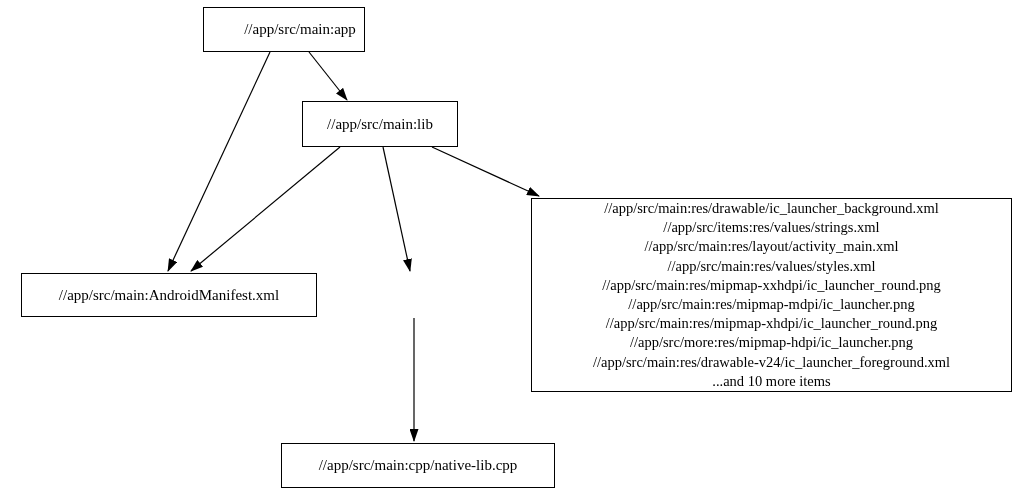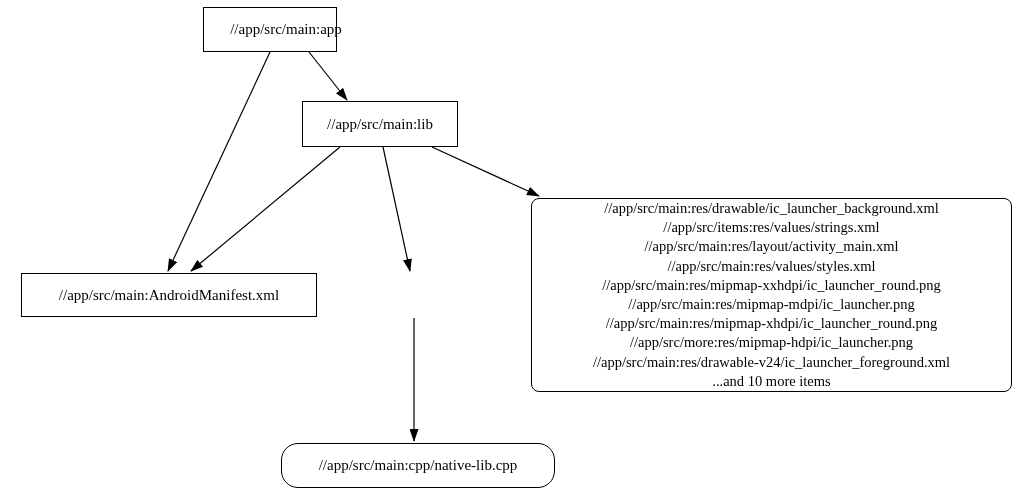--- a/index.html
+++ b/index.html
@@ -32,32 +32,31 @@
     box-sizing: border-box;
     border: 1.5px solid #000000;
     background: #ffffff;
     display: flex;
     align-items: center;
     justify-content: center;
     text-align: center;
     font-size: 15px;
     white-space: nowrap;
   }
-  .node-app        { left: 203px; top: 7px;   width: 134px; height: 45px; padding-left: 32px; }
+  .node-app        { left: 203px; top: 7px;   width: 162px; height: 45px; padding-left: 32px; }
   .node-lib        { left: 302px; top: 101px; width: 156px; height: 46px; }
   .node-manifest   { left: 21px;   top: 273px; width: 296px; height: 44px; }
   .node-jni        { left: 325px; top: 273px; width: 182px; height: 45px; }
-  .node-native     { left: 281px; top: 443px; width: 274px; height: 45px; border-radius: 17px; }
+  .node-native     { left: 281px; top: 443px; width: 274px; height: 45px; }
   .node-res {
     left: 531px; top: 198px; width: 481px; height: 194px;
     flex-direction: column;
     justify-content: center;
     font-size: 14.5px;
     line-height: 19.2px;
-    border-radius: 8px;
   }
   .res-line {
     white-space: nowrap;
   }
 </style>
 </head>
 <body>
 
 <div class="canvas">
 

